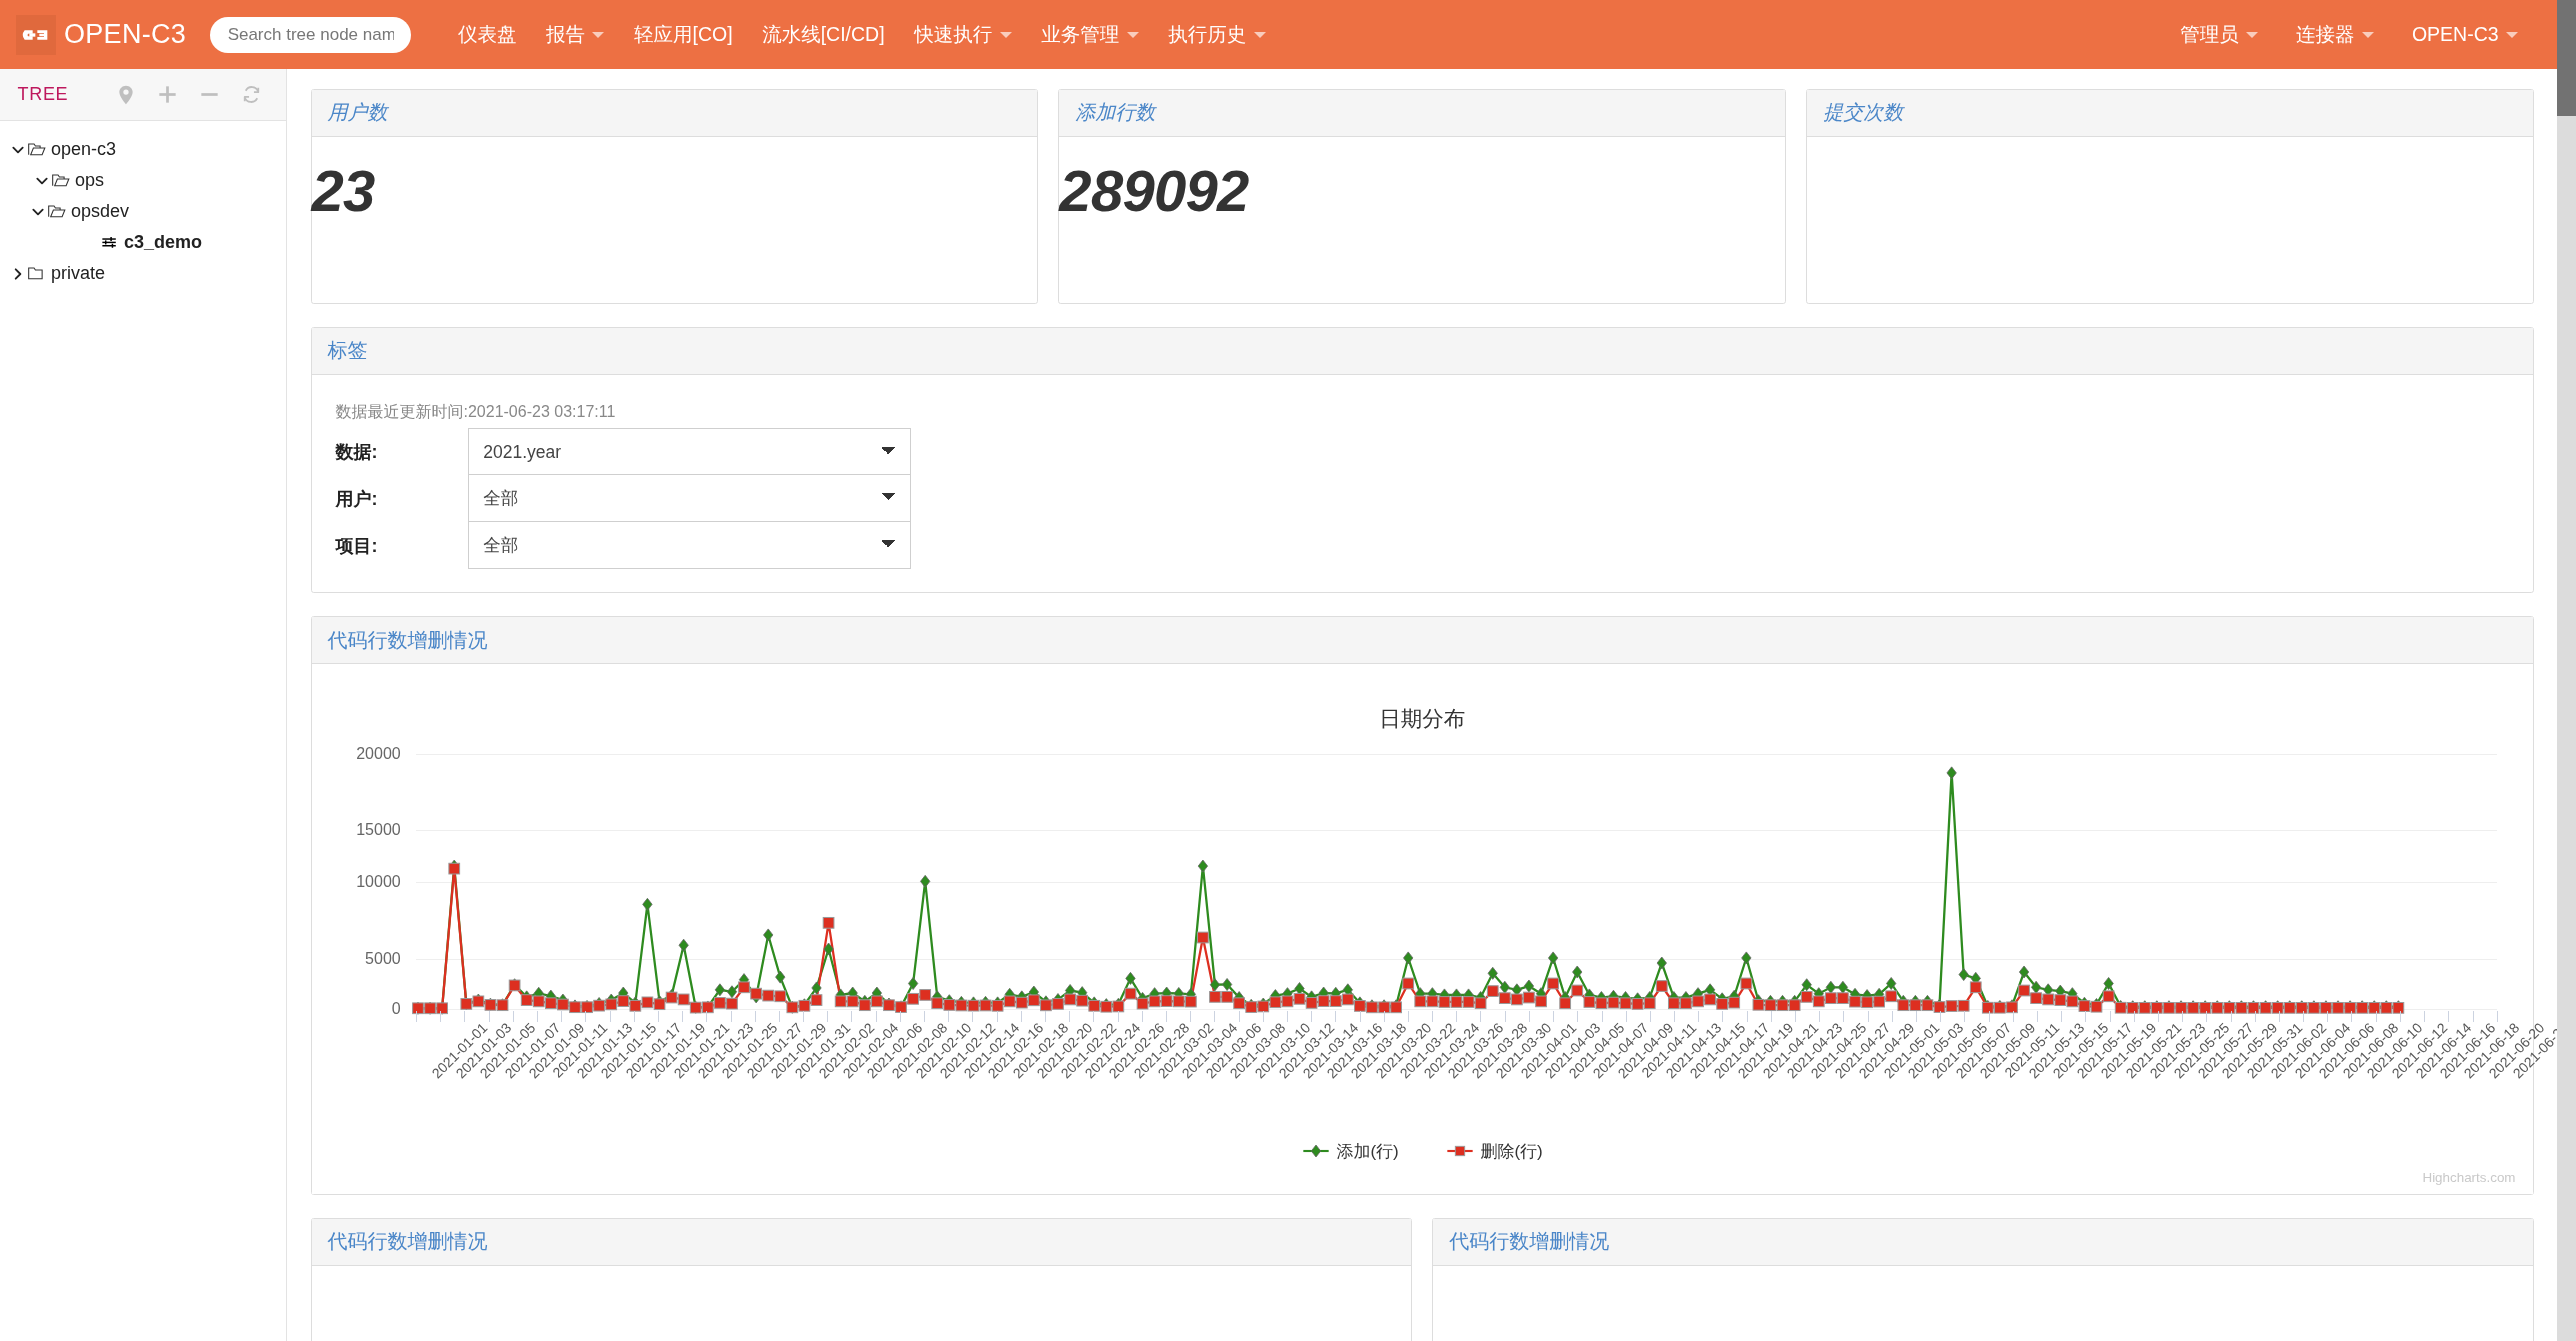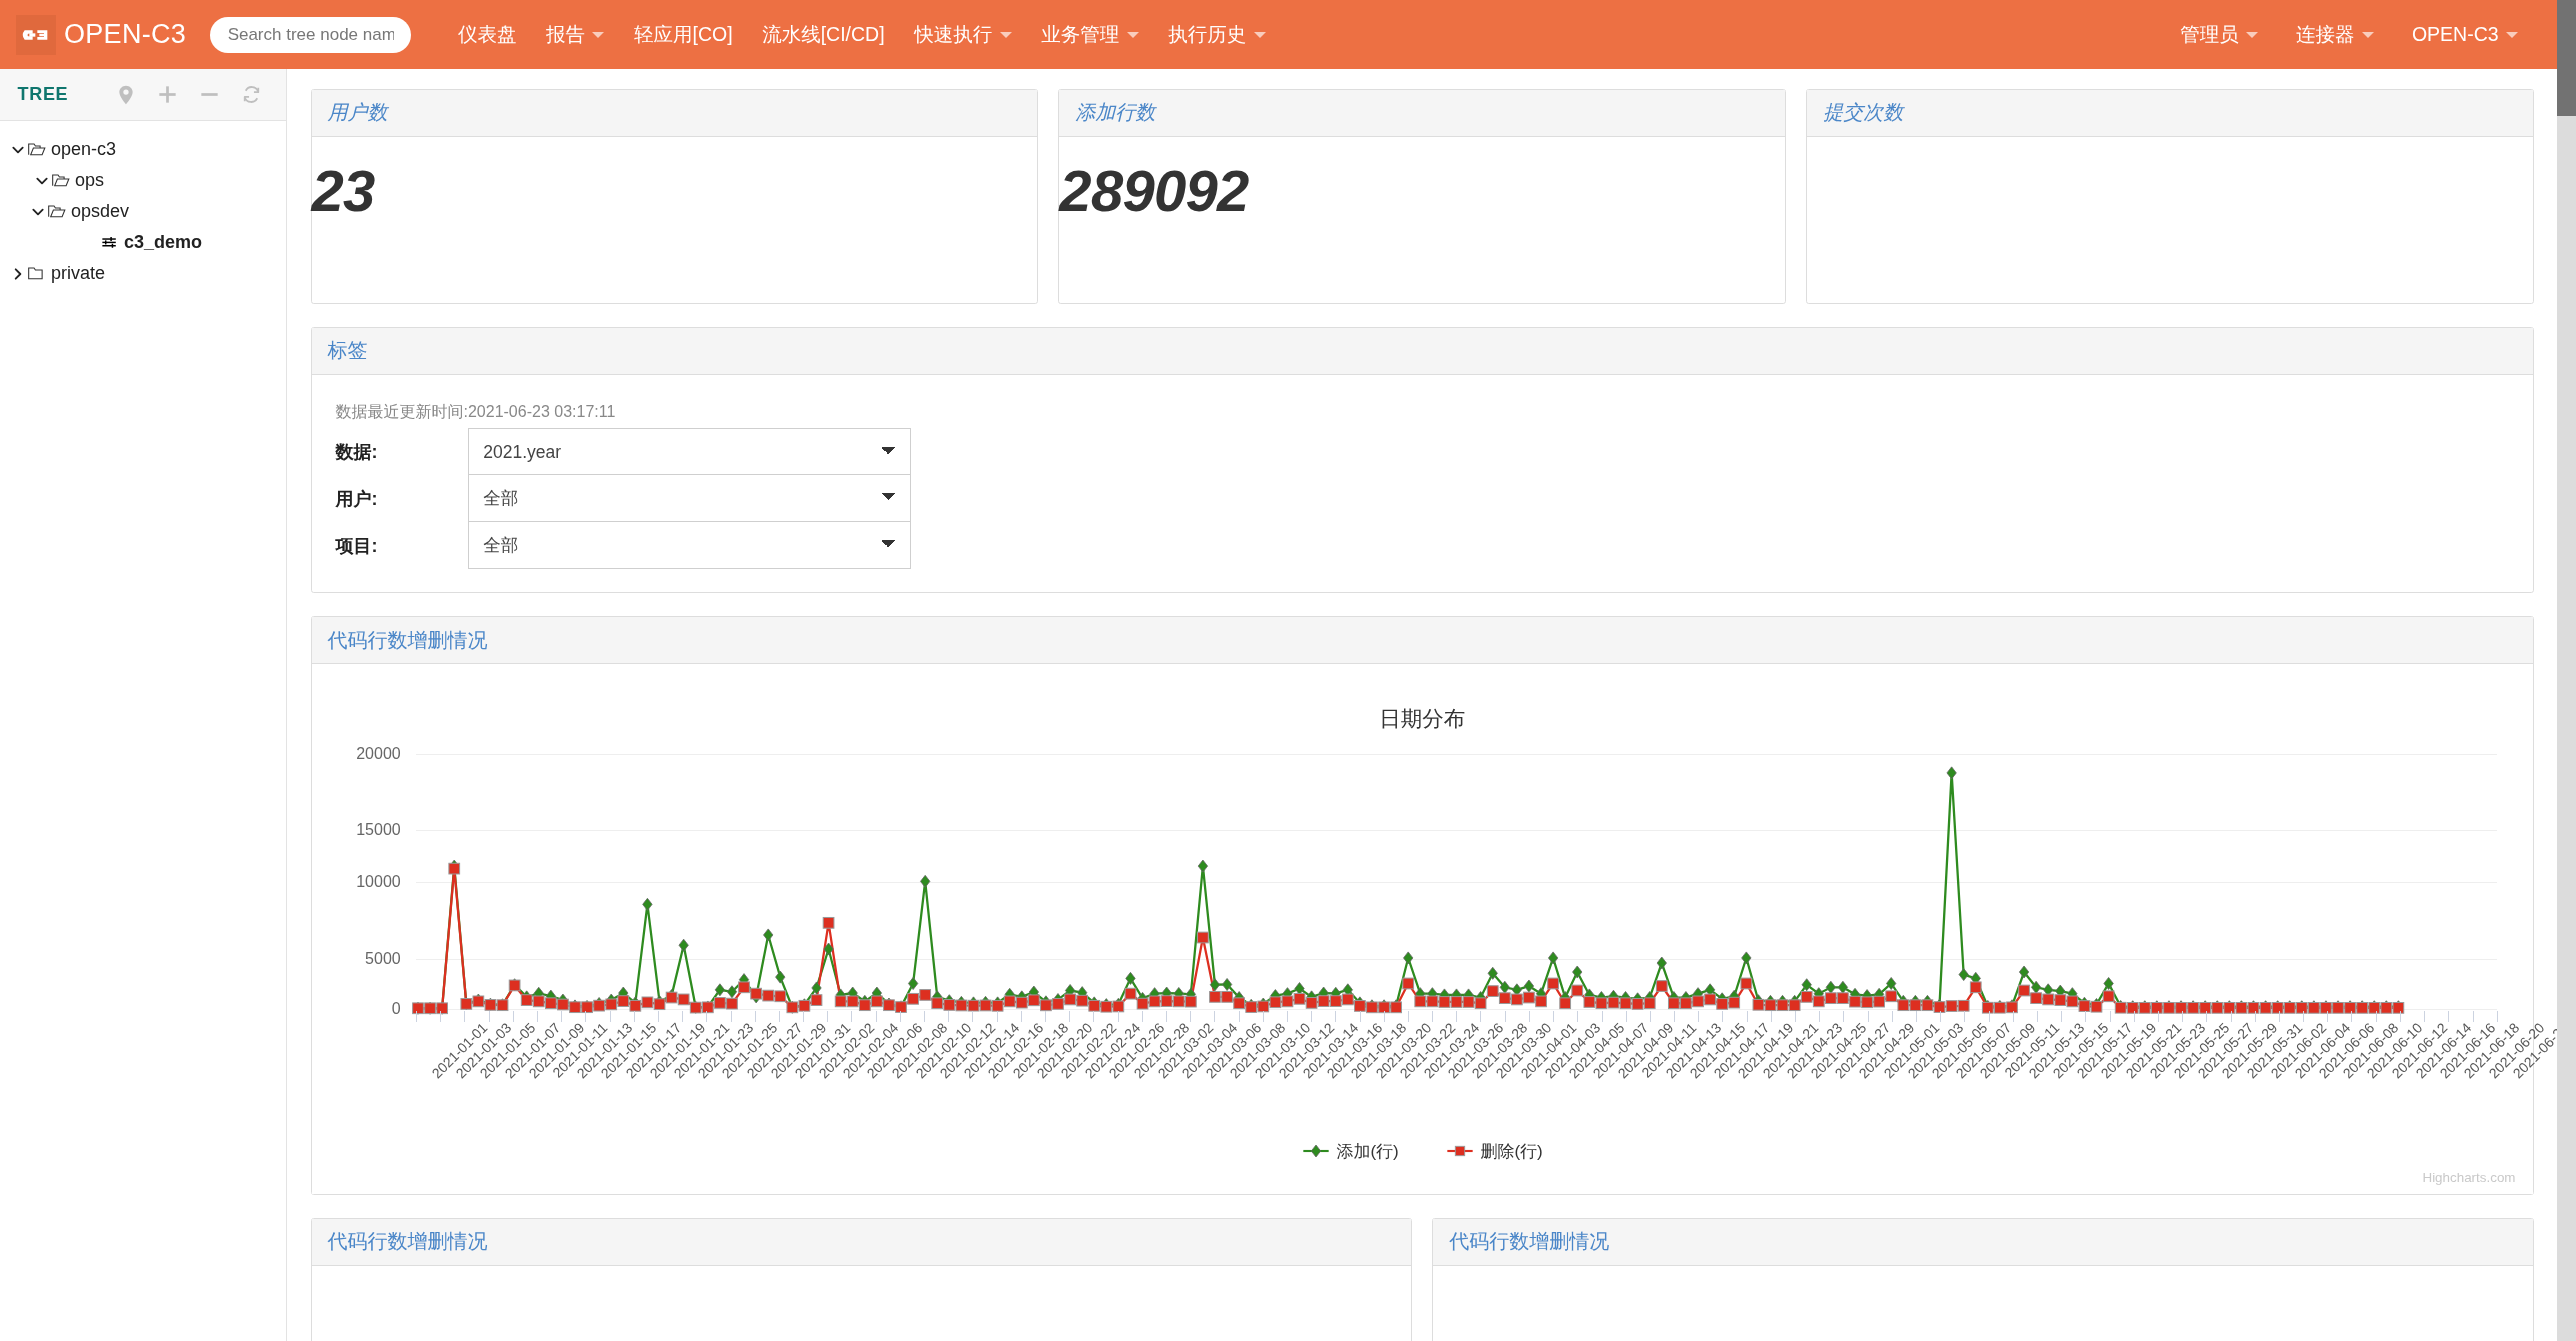--- a/index.html
+++ b/index.html
@@ -65,21 +65,21 @@
     background: #ffffff;
     border-right: 1.3px solid #e3e3e3;
   }
   #tree-header {
     height: 52px;
     background: #f7f7f7;
     border-bottom: 1.3px solid #e3e3e3;
     display: flex; align-items: center;
   }
   #tree-title {
-    font-size: 18px; font-weight: bold; color: #0f766e;
+    font-size: 18px; font-weight: normal; color: #be185d;
     margin-left: 17.5px; letter-spacing: 0.7px;
   }
   .tree-tools { display: flex; align-items: center; margin-left: auto; margin-right: 13.4px; }
   .tree-tool {
     width: 42px; height: 38px;
     display: flex; align-items: center; justify-content: center;
     cursor: pointer;
   }
   .tree-body { padding-top: 13.4px; }
   .tree-row {

